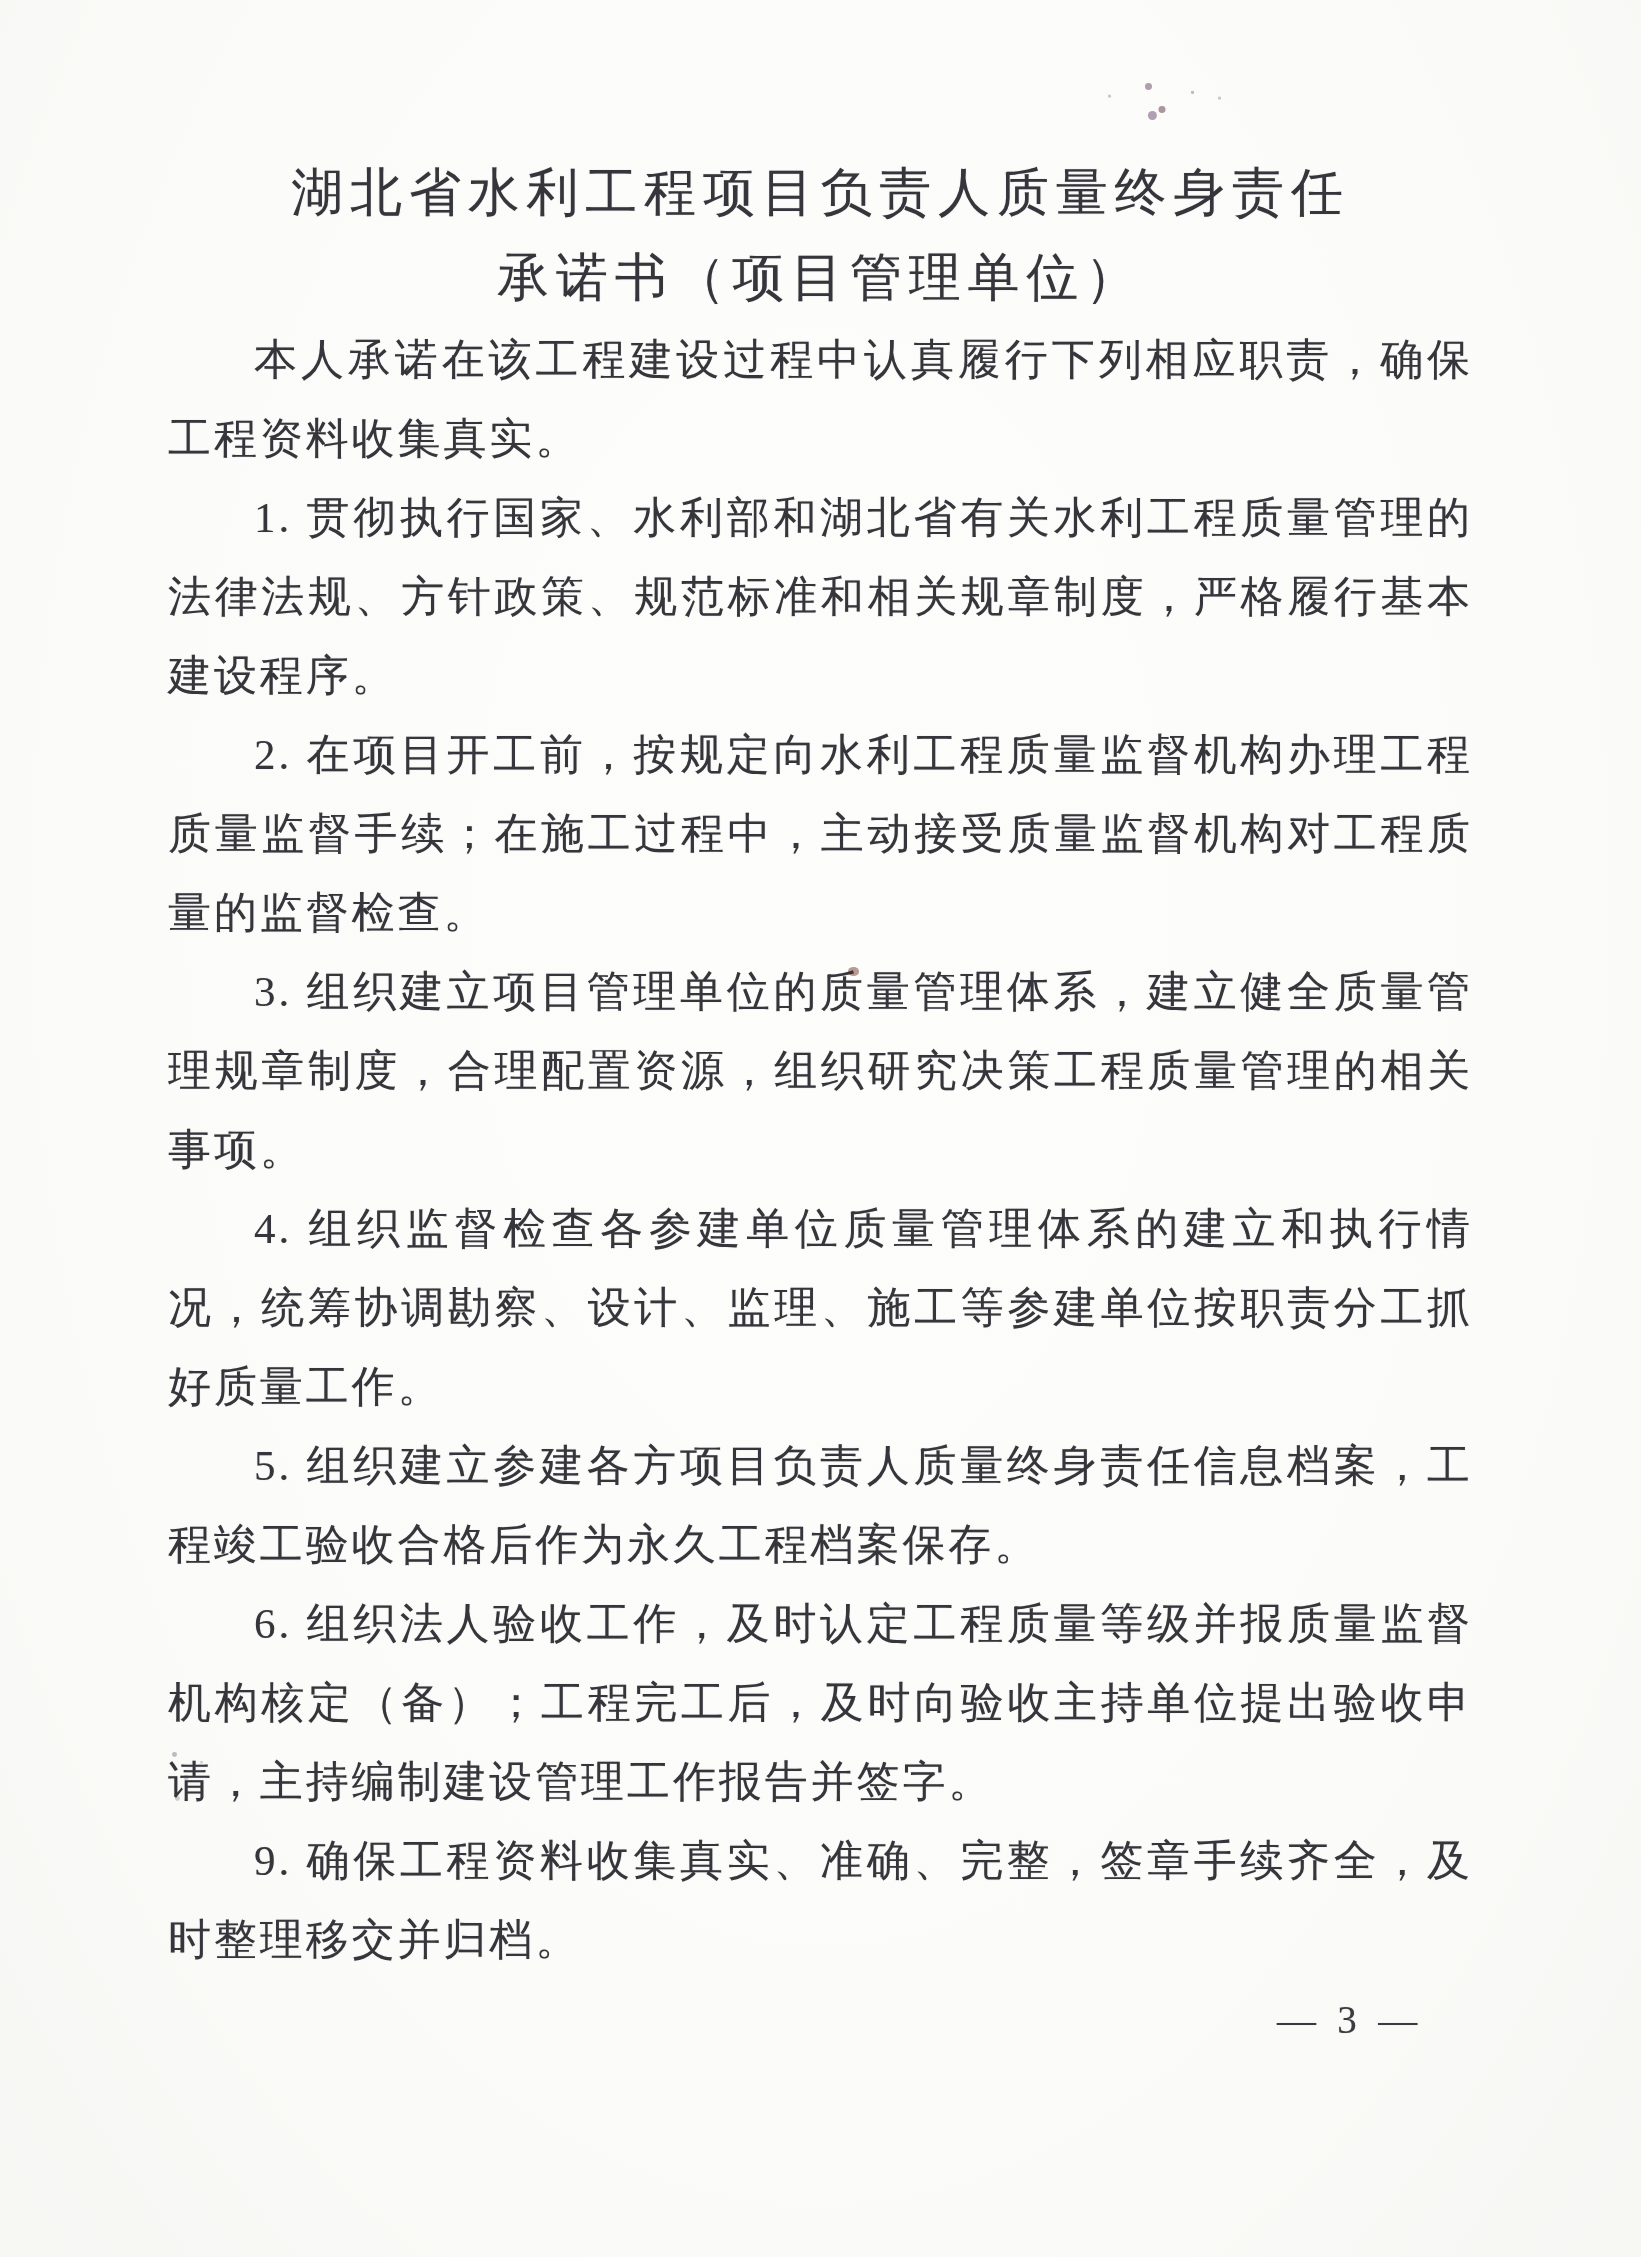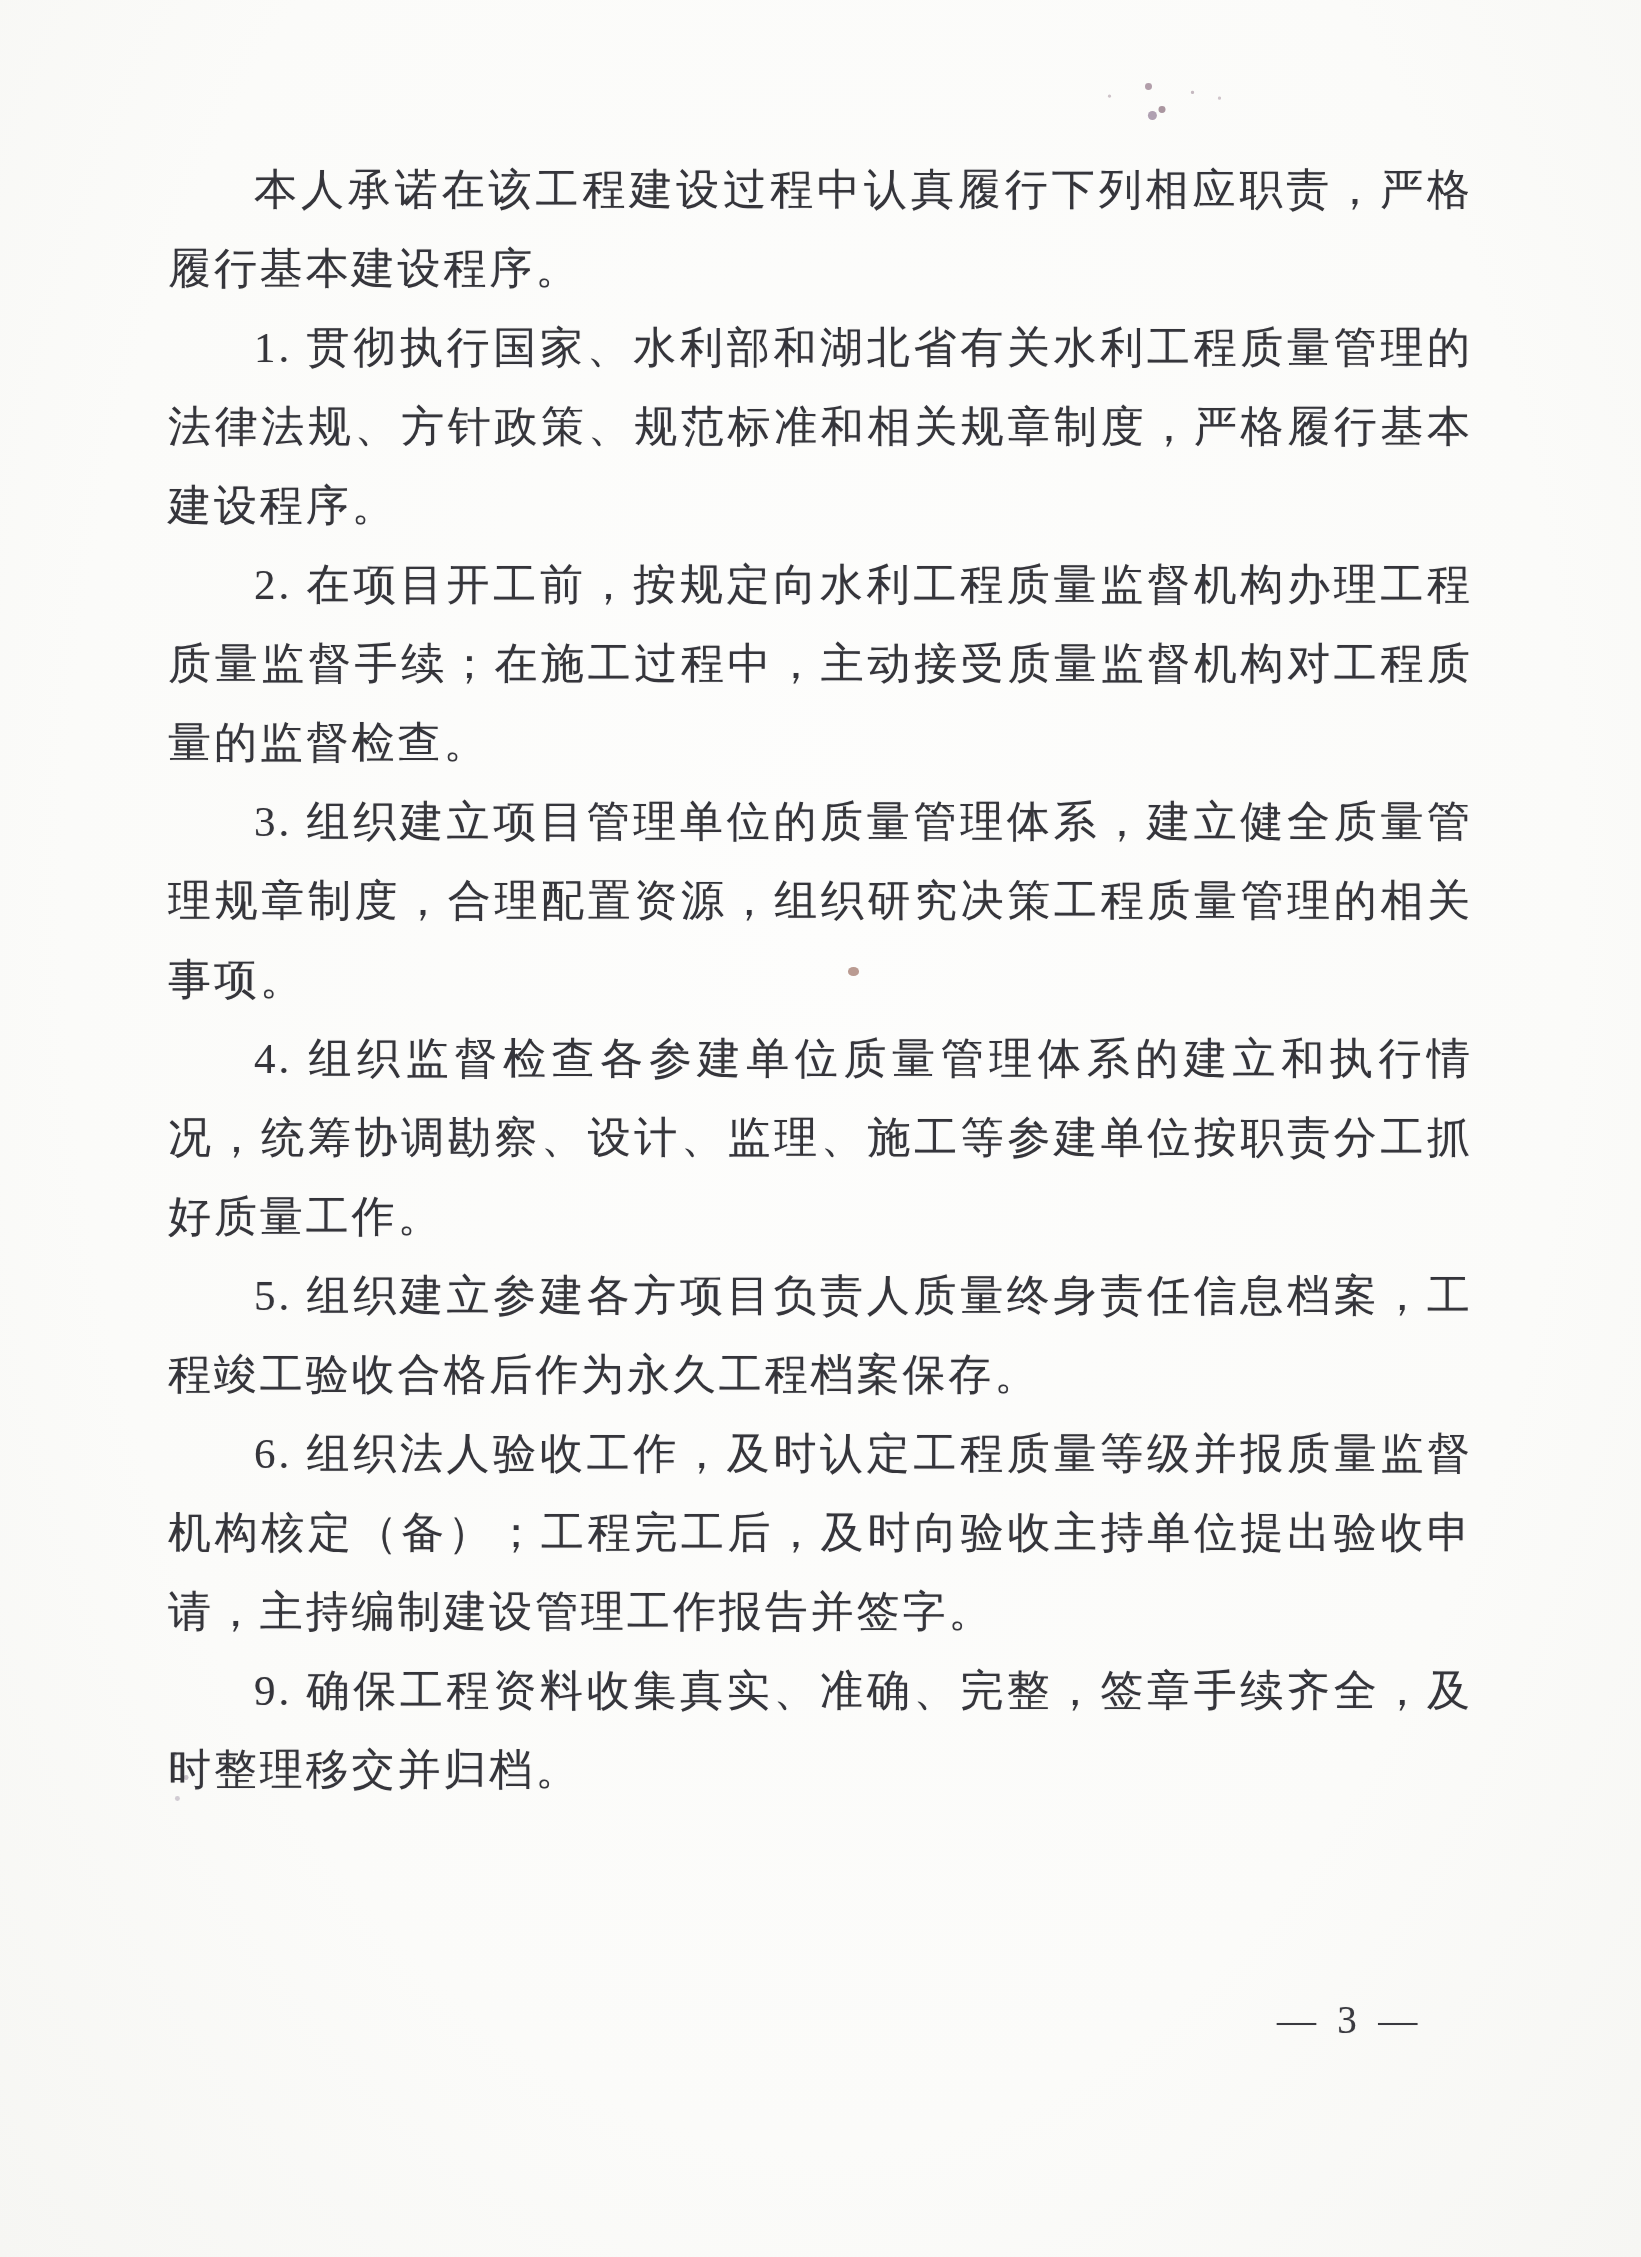--- a/index.html
+++ b/index.html
@@ -85,22 +85,26 @@
 </head>
 <body>
 
 <div class="page">
 
   <div class="artifact speck-cluster"></div>
   <div class="artifact dot-red"></div>
   <div class="artifact speck-left"></div>
 
   <main class="content">
+    <h1 class="title">
+      <span class="title-line">湖北省水利工程项目负责人质量终身责任</span>
+      <span class="title-line">承诺书（项目管理单位）</span>
+    </h1>
 
-    <p class="para">本人承诺在该工程建设过程中认真履行下列相应职责，严格履行基本建设程序。</p>
+    <p class="para">本人承诺在该工程建设过程中认真履行下列相应职责，确保工程资料收集真实。</p>
     <p class="para">1. 贯彻执行国家、水利部和湖北省有关水利工程质量管理的法律法规、方针政策、规范标准和相关规章制度，严格履行基本建设程序。</p>
     <p class="para">2. 在项目开工前，按规定向水利工程质量监督机构办理工程质量监督手续；在施工过程中，主动接受质量监督机构对工程质量的监督检查。</p>
     <p class="para">3. 组织建立项目管理单位的质量管理体系，建立健全质量管理规章制度，合理配置资源，组织研究决策工程质量管理的相关事项。</p>
     <p class="para">4. 组织监督检查各参建单位质量管理体系的建立和执行情况，统筹协调勘察、设计、监理、施工等参建单位按职责分工抓好质量工作。</p>
     <p class="para">5. 组织建立参建各方项目负责人质量终身责任信息档案，工程竣工验收合格后作为永久工程档案保存。</p>
     <p class="para">6. 组织法人验收工作，及时认定工程质量等级并报质量监督机构核定（备）；工程完工后，及时向验收主持单位提出验收申请，主持编制建设管理工作报告并签字。</p>
     <p class="para">9. 确保工程资料收集真实、准确、完整，签章手续齐全，及时整理移交并归档。</p>
   </main>
 
   <div class="page-number">— 3 —</div>

